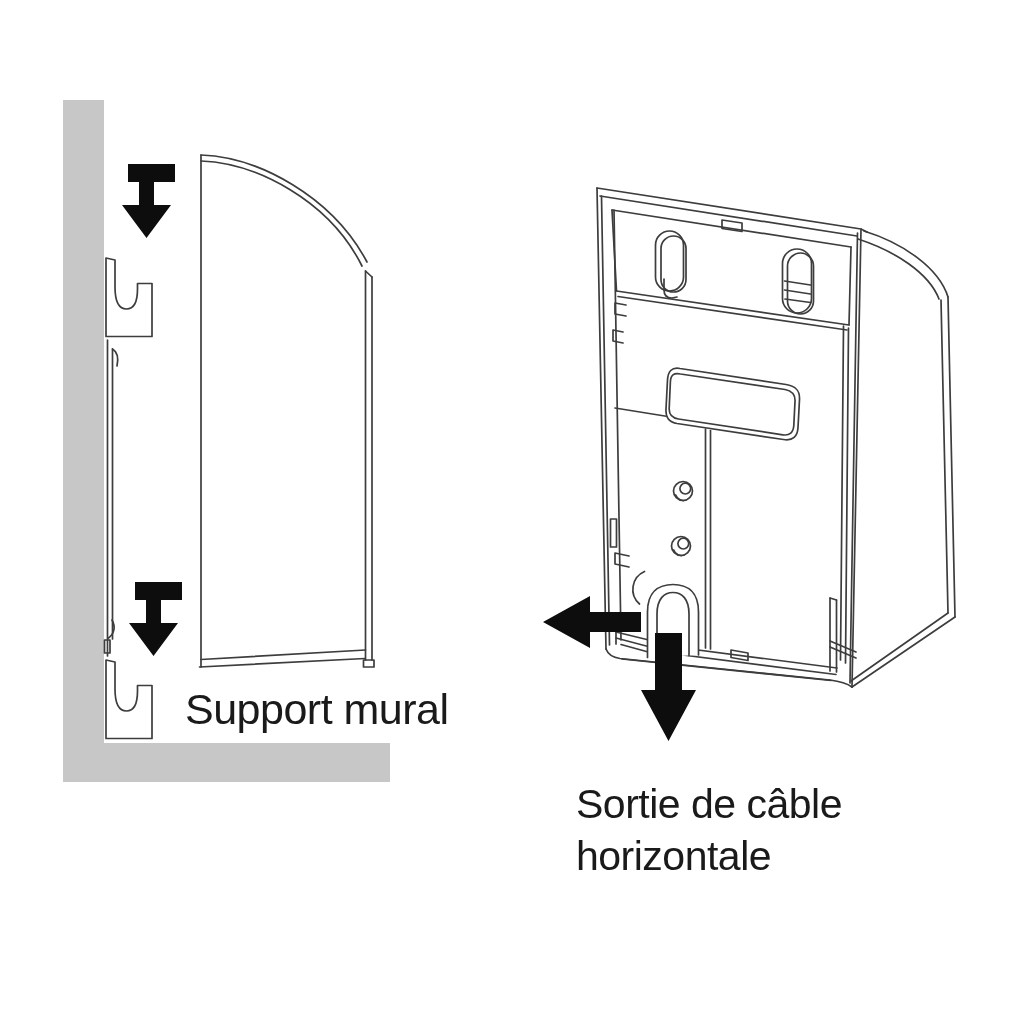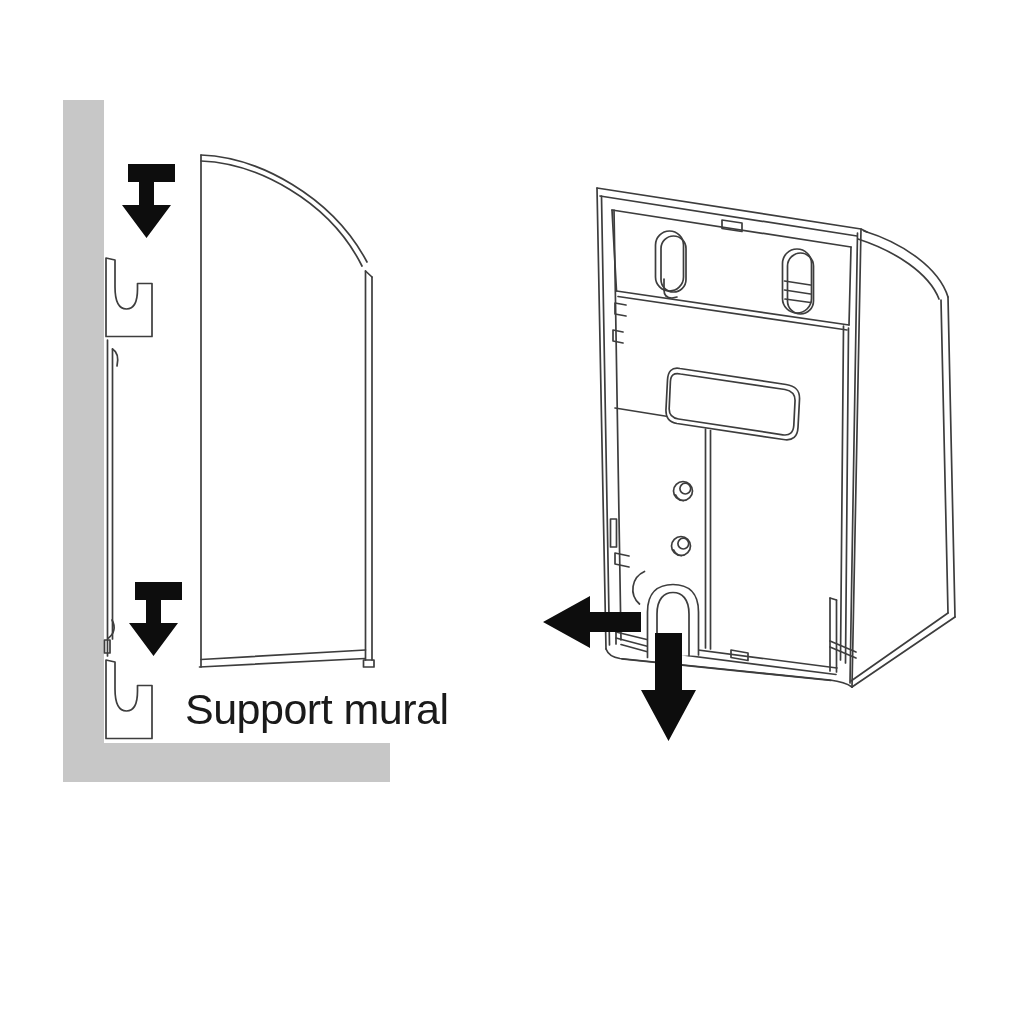--- a/index.html
+++ b/index.html
@@ -168,14 +168,16 @@
       <path class="a" d="M641,612 H590 V596 L543,622 L590,648 V632 H641 Z"></path>
     </g>
     <g>
       <path class="a" d="M655,633 H682 V690 H696 L668.5,741 L641,690 H655 Z"></path>
     </g>
   </svg>
 
   <div class="caption caption-left">Support mural</div>
 
   <div class="caption caption-right">
+    <div>Sortie de câble</div>
+    <div>horizontale</div>
   </div>
 </div>
 
 </body></html>

